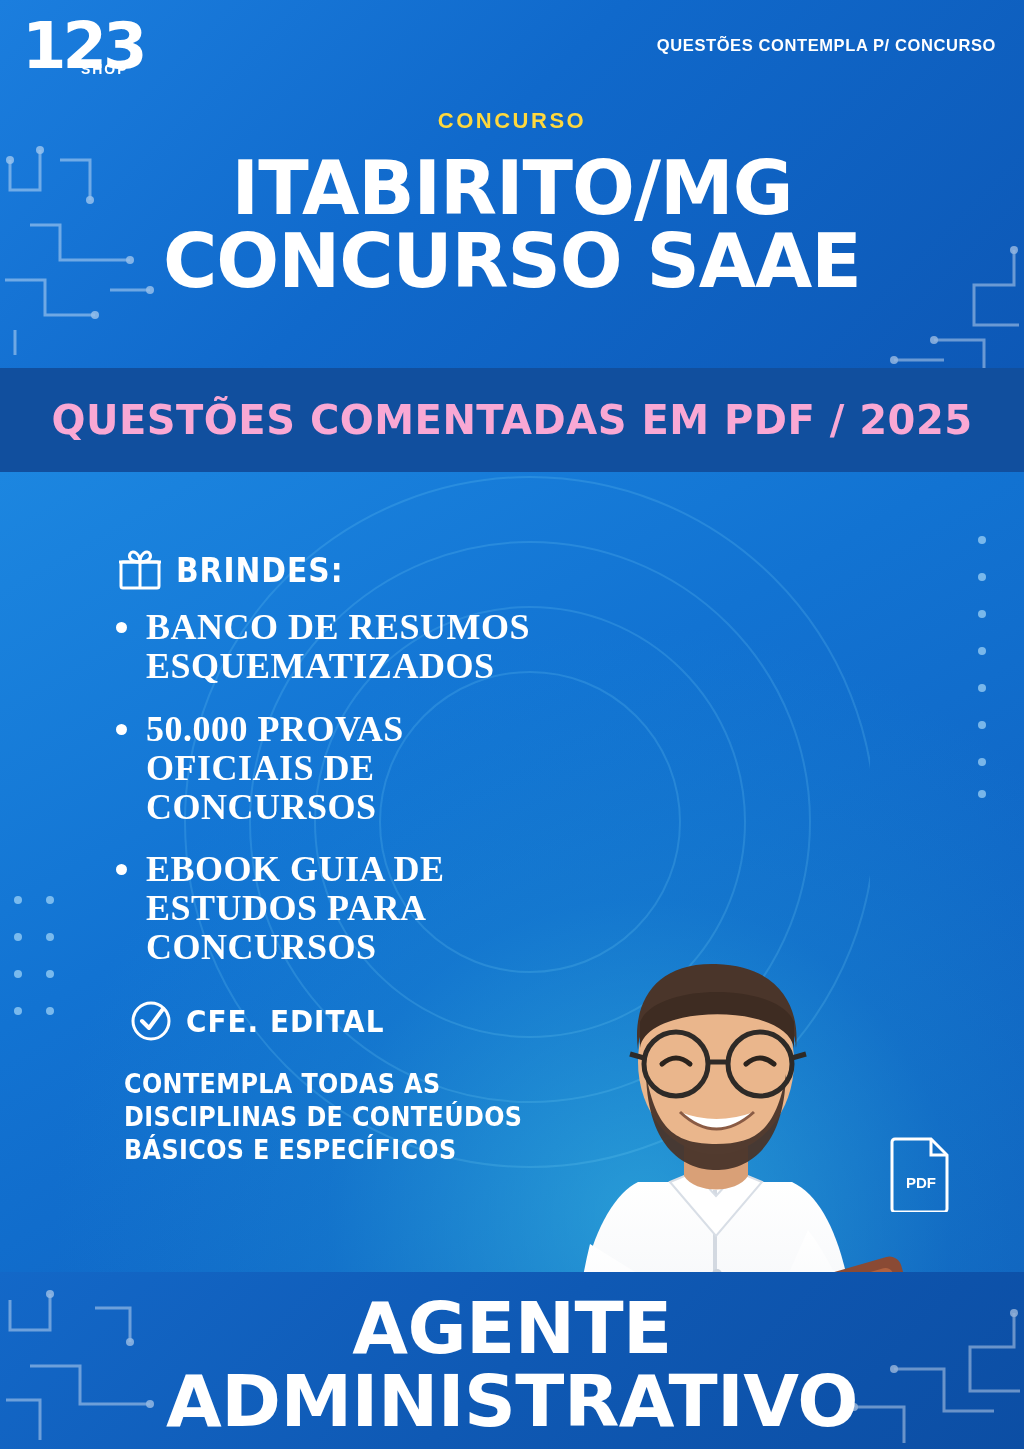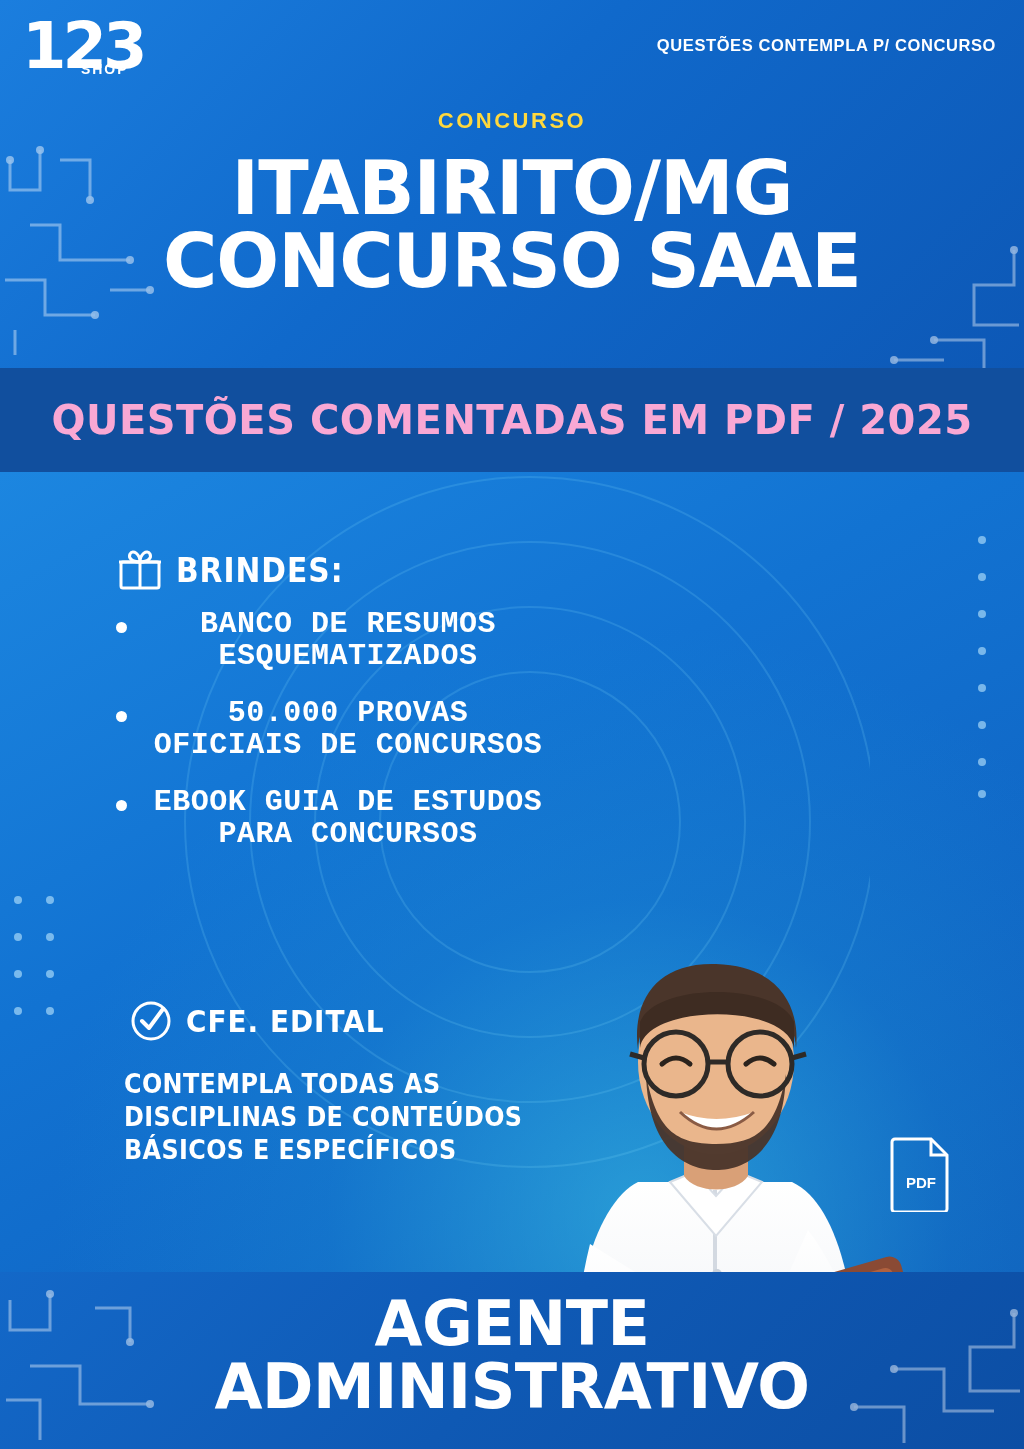--- a/index.html
+++ b/index.html
@@ -125,28 +125,27 @@
     position: absolute;
     left: 110px; top: 136px;
     width: 440px;
     margin: 0;
     padding: 0;
     list-style: none;
   }
   .bullets li {
     position: relative;
     color: #ffffff;
-    font-size: 30px;
+    font-size: 36px;
     font-weight: bold;
     line-height: 1.08;
     letter-spacing: 0.5px;
     margin-bottom: 24px;
     padding-left: 36px;
-    font-family: Liberation Mono, monospace;
-    text-align: center;
+    font-family: Liberation Serif, serif;
   }
   .bullets li::before {
     content: "";
     position: absolute;
     left: 6px; top: 14px;
     width: 11px; height: 11px;
     border-radius: 50%;
     background: #ffffff;
   }
 
@@ -196,21 +195,21 @@
     width: 1024px; height: 177px;
     background: linear-gradient(135deg, #1368c8 0%, #0f59b4 50%, #0c4ea4 100%);
     overflow: hidden;
   }
   .role {
     position: absolute;
     top: 20px;
     width: 1024px;
     text-align: center;
     color: #ffffff;
-    font-size: 62px;
+    font-size: 72px;
     font-weight: bold;
     line-height: 1.02;
     letter-spacing: -0.5px;
     font-family: "DejaVu Sans", sans-serif;
   }
 
   .circuit { position: absolute; opacity: 0.55; }
   .dots { position: absolute; opacity: 0.75; }
 </style>
 </head>

